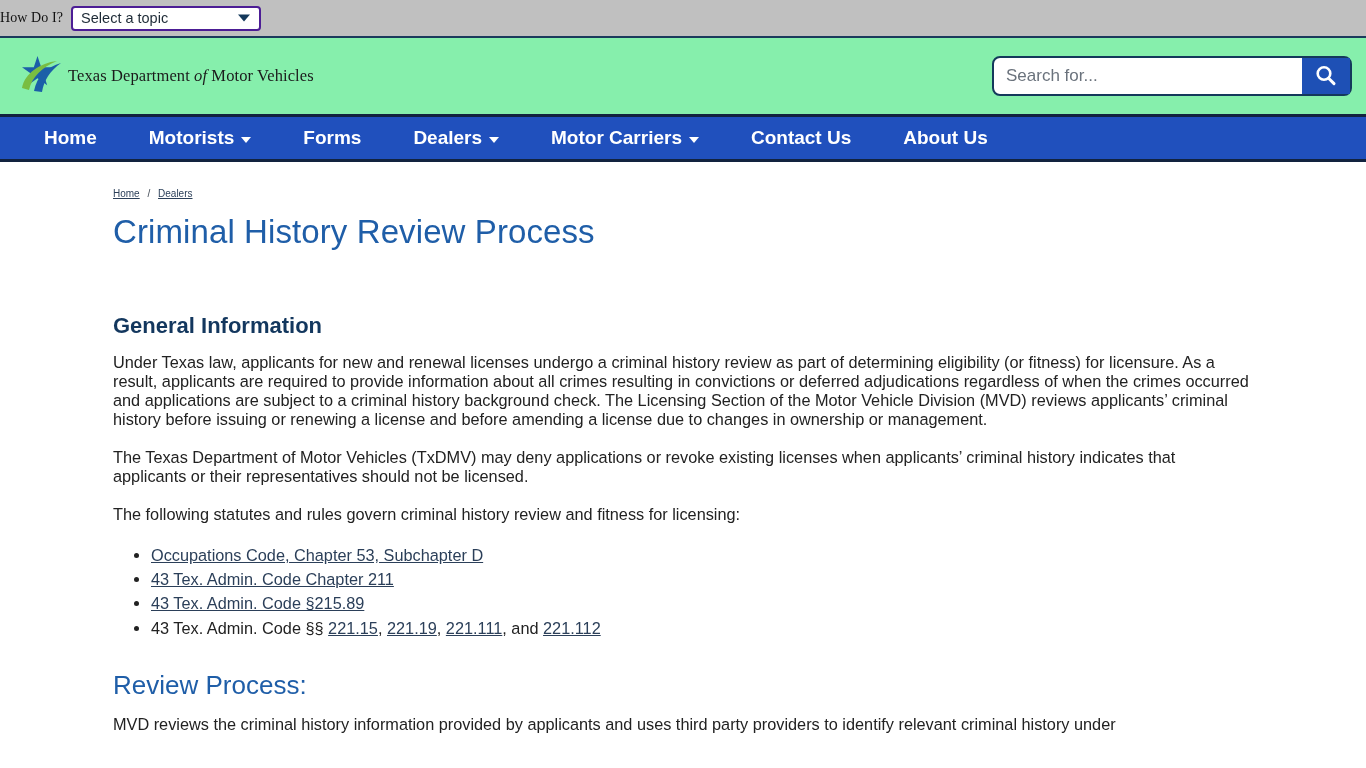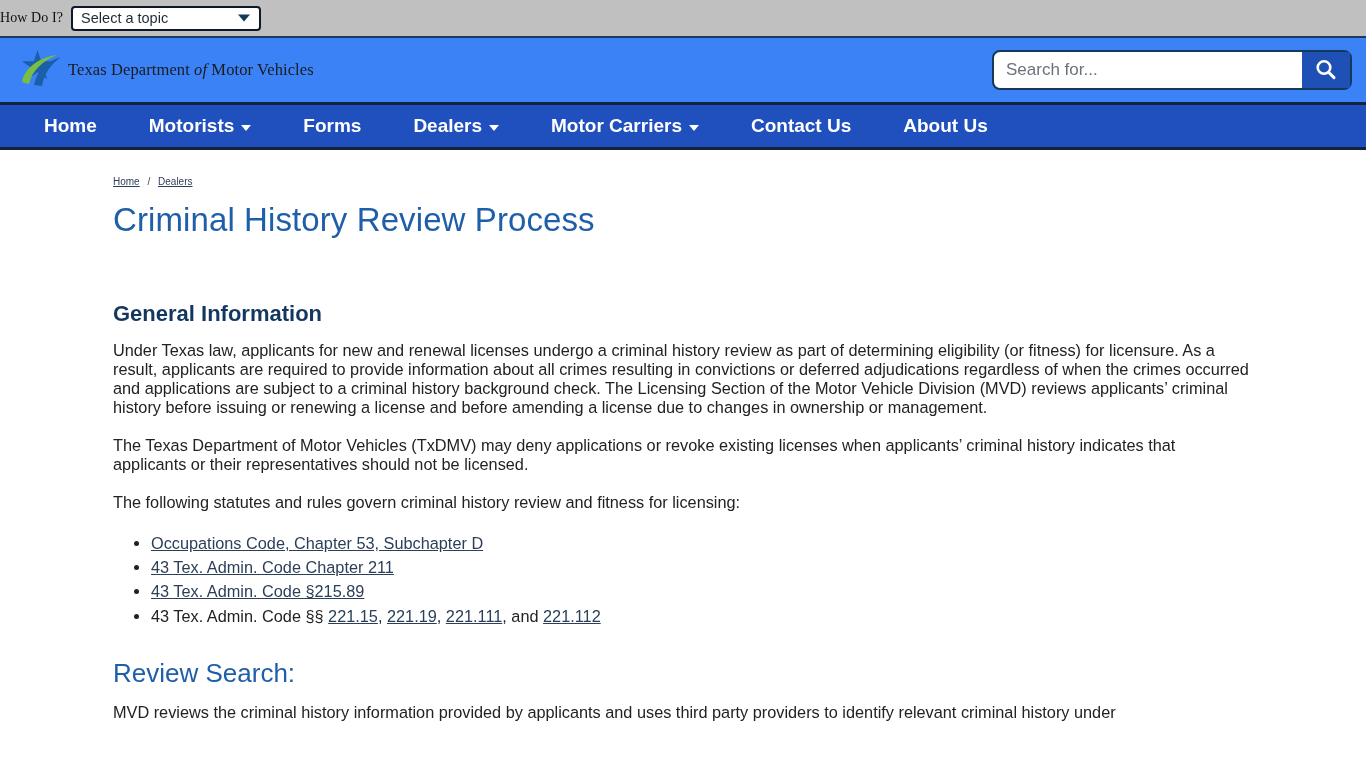--- a/index.html
+++ b/index.html
@@ -24,21 +24,21 @@
     font-size: 14px;
     color: #111111;
     font-family: "Liberation Serif", serif;
     letter-spacing: .1px;
   }
   .topic-select {
     position: relative;
     width: 190px;
     height: 25px;
     background: #ffffff;
-    border: 2px solid #0f172a;
+    border: 2px solid #4c1d95;
     border-radius: 4px;
     display: flex;
     align-items: center;
     padding: 0 8px;
   }
   .topic-select .sel-text {
     font-size: 14.5px;
     color: #1d2a36;
   }
   .caret-tri {
@@ -46,22 +46,22 @@
     right: 9px; top: 50%;
     transform: translateY(-50%);
     width: 0; height: 0;
     border-left: 6px solid transparent;
     border-right: 6px solid transparent;
     border-top: 7px solid #14395b;
   }
 
   
   .site-header {
-    height: 64px;
-    background: #3b82f6;
+    height: 76px;
+    background: #86efac;
     display: flex;
     align-items: center;
     justify-content: space-between;
     padding: 0 14px 0 16px;
   }
   .brand { display: flex; align-items: center; gap: 6px; }
   .brand-logo { width: 46px; height: 42px; flex: none; }
   .brand-text {
     font-family: "Liberation Serif", serif;
     font-size: 16.5px;
@@ -282,16 +282,16 @@
     </li>
     <li>
       <a class="inline-link" href="#">43 Tex. Admin. Code Chapter 211</a>
     </li>
     <li>
       <a class="inline-link" href="#">43 Tex. Admin. Code §215.89</a>
     </li>
     <li><span>43 Tex. Admin. Code §§ </span><a class="inline-link" href="#">221.15</a><span>, </span><a class="inline-link" href="#">221.19</a><span>, </span><a class="inline-link" href="#">221.111</a><span>, and </span><a class="inline-link" href="#">221.112</a></li>
   </ul>
 
-  <h2 class="section-heading-plain">Review Search:</h2>
+  <h2 class="section-heading-plain">Review Process:</h2>
   <p class="cut-line">MVD reviews the criminal history information provided by applicants and uses third party providers to identify relevant criminal history under</p>
 
 </div>
 
 </body></html>

